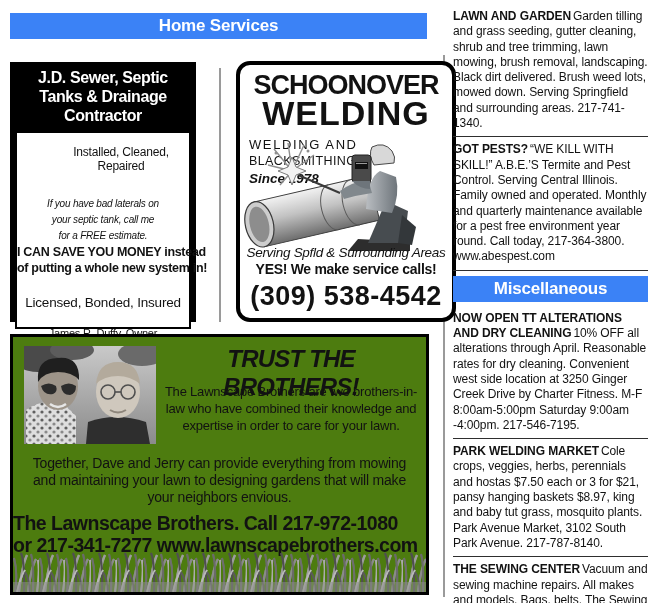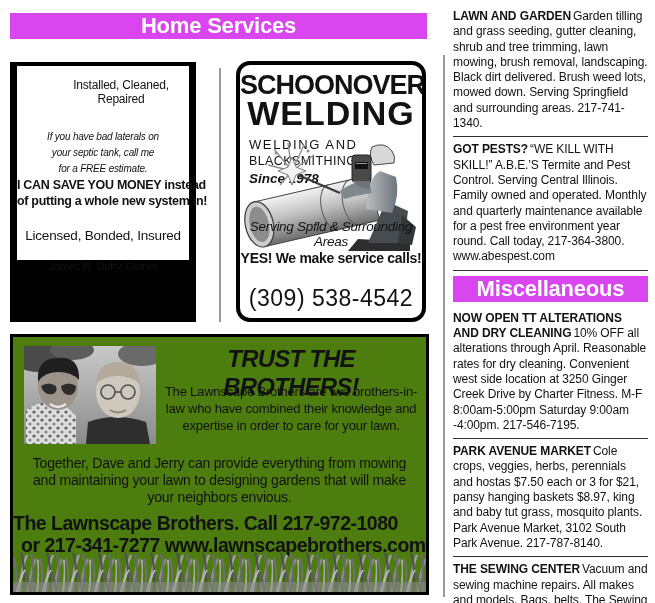--- a/index.html
+++ b/index.html
@@ -1,22 +1,22 @@
 <!DOCTYPE html>
 <html><head>
 <meta charset="utf-8">
 <style>
   html,body{margin:0;padding:0;background:#fff;}
   .page{position:relative;width:655px;height:603px;background:#ffffff;overflow:hidden;
         font-family:"Liberation Sans",sans-serif;color:#121212;}
 
   
-  .section-bar{position:absolute;background:#d946ef;color:#fff;font-weight:bold;
+  .section-bar{position:absolute;background:#3b82f6;color:#fff;font-weight:bold;
                display:flex;align-items:center;justify-content:center;
-               font-size:22px;letter-spacing:-0.2px;}
+               font-size:17px;letter-spacing:-0.2px;}
   .bar-home{left:10px;top:13px;width:417px;height:26px;}
   .bar-misc{position:static;width:195px;height:26px;margin:4px 0 9px 0;}
 
   
   .vdiv{position:absolute;width:1.5px;background:#9a9a9a;}
   .vdiv-1{left:219px;top:68px;height:254px;}
   .vdiv-2{left:443px;top:55px;height:542px;}
 
   
   .jd-ad{position:absolute;left:10px;top:62px;width:186px;height:260px;background:#000;box-sizing:border-box;}
@@ -25,67 +25,68 @@
   .jd-inner{margin:2px 5px 5px 5px;height:198px;background:#fff;border:2px solid #000;
             box-sizing:border-box;text-align:center;padding-top:12px;}
   .jd-services{font-size:12px;letter-spacing:-0.2px;padding-left:36px;}
   .jd-pitch{margin-top:23px;font-style:italic;font-size:10px;line-height:16px;letter-spacing:-0.2px;}
   .jd-save{font-weight:bold;font-size:12.5px;line-height:16px;letter-spacing:-0.3px;white-space:nowrap;}
   .jd-cred{margin-top:19px;font-size:13.5px;letter-spacing:-0.2px;}
   .jd-owner{margin-top:17px;font-size:11px;letter-spacing:-0.2px;}
   .jd-phone{font-weight:bold;font-size:21px;letter-spacing:0.5px;margin-top:1px;}
 
   
-  .sch-ad{position:absolute;left:236px;top:61px;width:190px;height:261px;background:#fff;
+  .sch-ad{position:absolute;left:236px;top:61px;width:220px;height:261px;background:#fff;
           border:4px solid #000;border-radius:14px;box-sizing:border-box;overflow:hidden;}
   .sch-name1{font-weight:bold;font-size:27px;line-height:26px;text-align:center;
              letter-spacing:-1px;margin-top:7px;}
   .sch-name2{font-weight:bold;font-size:34px;line-height:30px;text-align:center;letter-spacing:1px;}
   .sch-tagline{position:absolute;left:9px;top:72px;}
   .sch-tag1{font-size:13px;letter-spacing:1.6px;}
   .sch-tag2{font-size:12.5px;letter-spacing:0.4px;margin-top:2px;}
   .sch-since{font-weight:bold;font-style:italic;font-size:13.5px;margin-top:3px;}
   .sch-art{position:absolute;left:0px;top:66px;width:182px;height:128px;}
   .sch-bottom{position:absolute;left:0;right:0;bottom:6px;text-align:center;}
   .sch-serving{font-style:italic;font-size:13.5px;letter-spacing:-0.3px;margin-top:47px;}
   .sch-calls{font-weight:bold;font-size:14px;letter-spacing:-0.3px;margin-top:1px;}
-  .sch-phone{font-weight:normal;font-size:23px;letter-spacing:0.5px;margin-top:19px;}
+  .sch-phone{font-weight:bold;font-size:27px;letter-spacing:0.5px;margin-top:4px;}
 
   
   .lawn-ad{position:absolute;left:10px;top:334px;width:419px;height:261px;background:#4d7c0f;
            border:3px solid #000;box-sizing:border-box;overflow:hidden;}
   .lawn-photo{position:absolute;left:11px;top:9px;width:132px;height:98px;}
   .lawn-head{position:absolute;left:146px;top:8px;width:264px;text-align:center;
              font-weight:bold;font-style:italic;font-size:24px;letter-spacing:-0.8px;}
   .lawn-intro{position:absolute;left:146px;top:46px;width:264px;text-align:center;
               font-size:13px;line-height:17px;letter-spacing:-0.2px;}
   .lawn-body{position:absolute;left:8px;top:118px;width:397px;text-align:center;
              font-size:14px;line-height:17px;letter-spacing:-0.2px;}
   .lawn-contact{position:absolute;left:0;width:344px;text-align:center;
                 font-weight:bold;font-size:19.5px;line-height:22px;letter-spacing:-0.5px;white-space:nowrap;}
-  .lc1{top:175px;} .lc2{top:197px;margin-left:8px;}
+  .lc1{top:175px;} .lc2{top:197px;}
   .lawn-grass{position:absolute;left:0;bottom:0;width:413px;height:40px;}
 
   
   .right-col{position:absolute;left:453px;top:0;width:195px;padding-top:9px;}
   .clad{font-size:12px;line-height:15.3px;letter-spacing:-0.1px;text-align:left;margin:0;}
   .clad .lead{font-weight:bold;margin-right:2px;}
   .rule{border:none;border-top:1.5px solid #2e2e2e;margin:5px 0 5px 0;}
 </style>
 </head>
 <body>
 
 <div class="page">
 
   <div class="section-bar bar-home">Home Services</div>
 
   <div class="vdiv vdiv-1"></div>
   <div class="vdiv vdiv-2"></div>
 
   <div class="jd-ad">
+    <div class="jd-title">J.D. Sewer, Septic Tanks &amp; Drainage Contractor</div>
     <div class="jd-inner">
       <div class="jd-services">Installed, Cleaned, Repaired</div>
       <div class="jd-pitch">
         <div>If you have bad laterals on</div>
         <div>your septic tank, call me</div>
         <div>for a FREE estimate.</div>
       </div>
       <div class="jd-save">
         <div>I CAN SAVE YOU MONEY instead</div>
         <div>of putting a whole new system in!</div>
@@ -225,19 +226,19 @@
     <hr class="rule">
 
     <p class="clad"><span class="lead">GOT PESTS?</span><span>“WE KILL WITH SKILL!” A.B.E.’S Termite and Pest Control. Serving Central Illinois. Family owned and operated. Monthly and quarterly maintenance available for a pest free environment year round. Call today, 217-364-3800. www.abespest.com</span></p>
     <hr class="rule">
 
     <div class="section-bar bar-misc">Miscellaneous</div>
 
     <p class="clad"><span class="lead">NOW OPEN TT ALTERATIONS AND DRY CLEANING</span><span>10% OFF all alterations through April. Reasonable rates for dry cleaning. Convenient west side location at 3250 Ginger Creek Drive by Charter Fitness. M-F 8:00am-5:00pm Saturday 9:00am -4:00pm. 217-546-7195.</span></p>
     <hr class="rule">
 
-    <p class="clad"><span class="lead">PARK AVENUE MARKET</span><span>Cole crops, veggies, herbs, perennials and hostas $7.50 each or 3 for $21, pansy hanging baskets $8.97, king and baby tut grass, mosquito plants. Park Avenue Market, 3102 South Park Avenue. 217-787-8140.</span></p>
+    <p class="clad"><span class="lead">PARK WELDING MARKET</span><span>Cole crops, veggies, herbs, perennials and hostas $7.50 each or 3 for $21, pansy hanging baskets $8.97, king and baby tut grass, mosquito plants. Park Avenue Market, 3102 South Park Avenue. 217-787-8140.</span></p>
     <hr class="rule">
 
     <p class="clad"><span class="lead">THE SEWING CENTER</span><span>Vacuum and sewing machine repairs. All makes and models. Bags, belts. The Sewing Center, 2504 South MacArthur. 217-525-7744.</span></p>
 
   </div>
 </div>
 
 </body></html>

